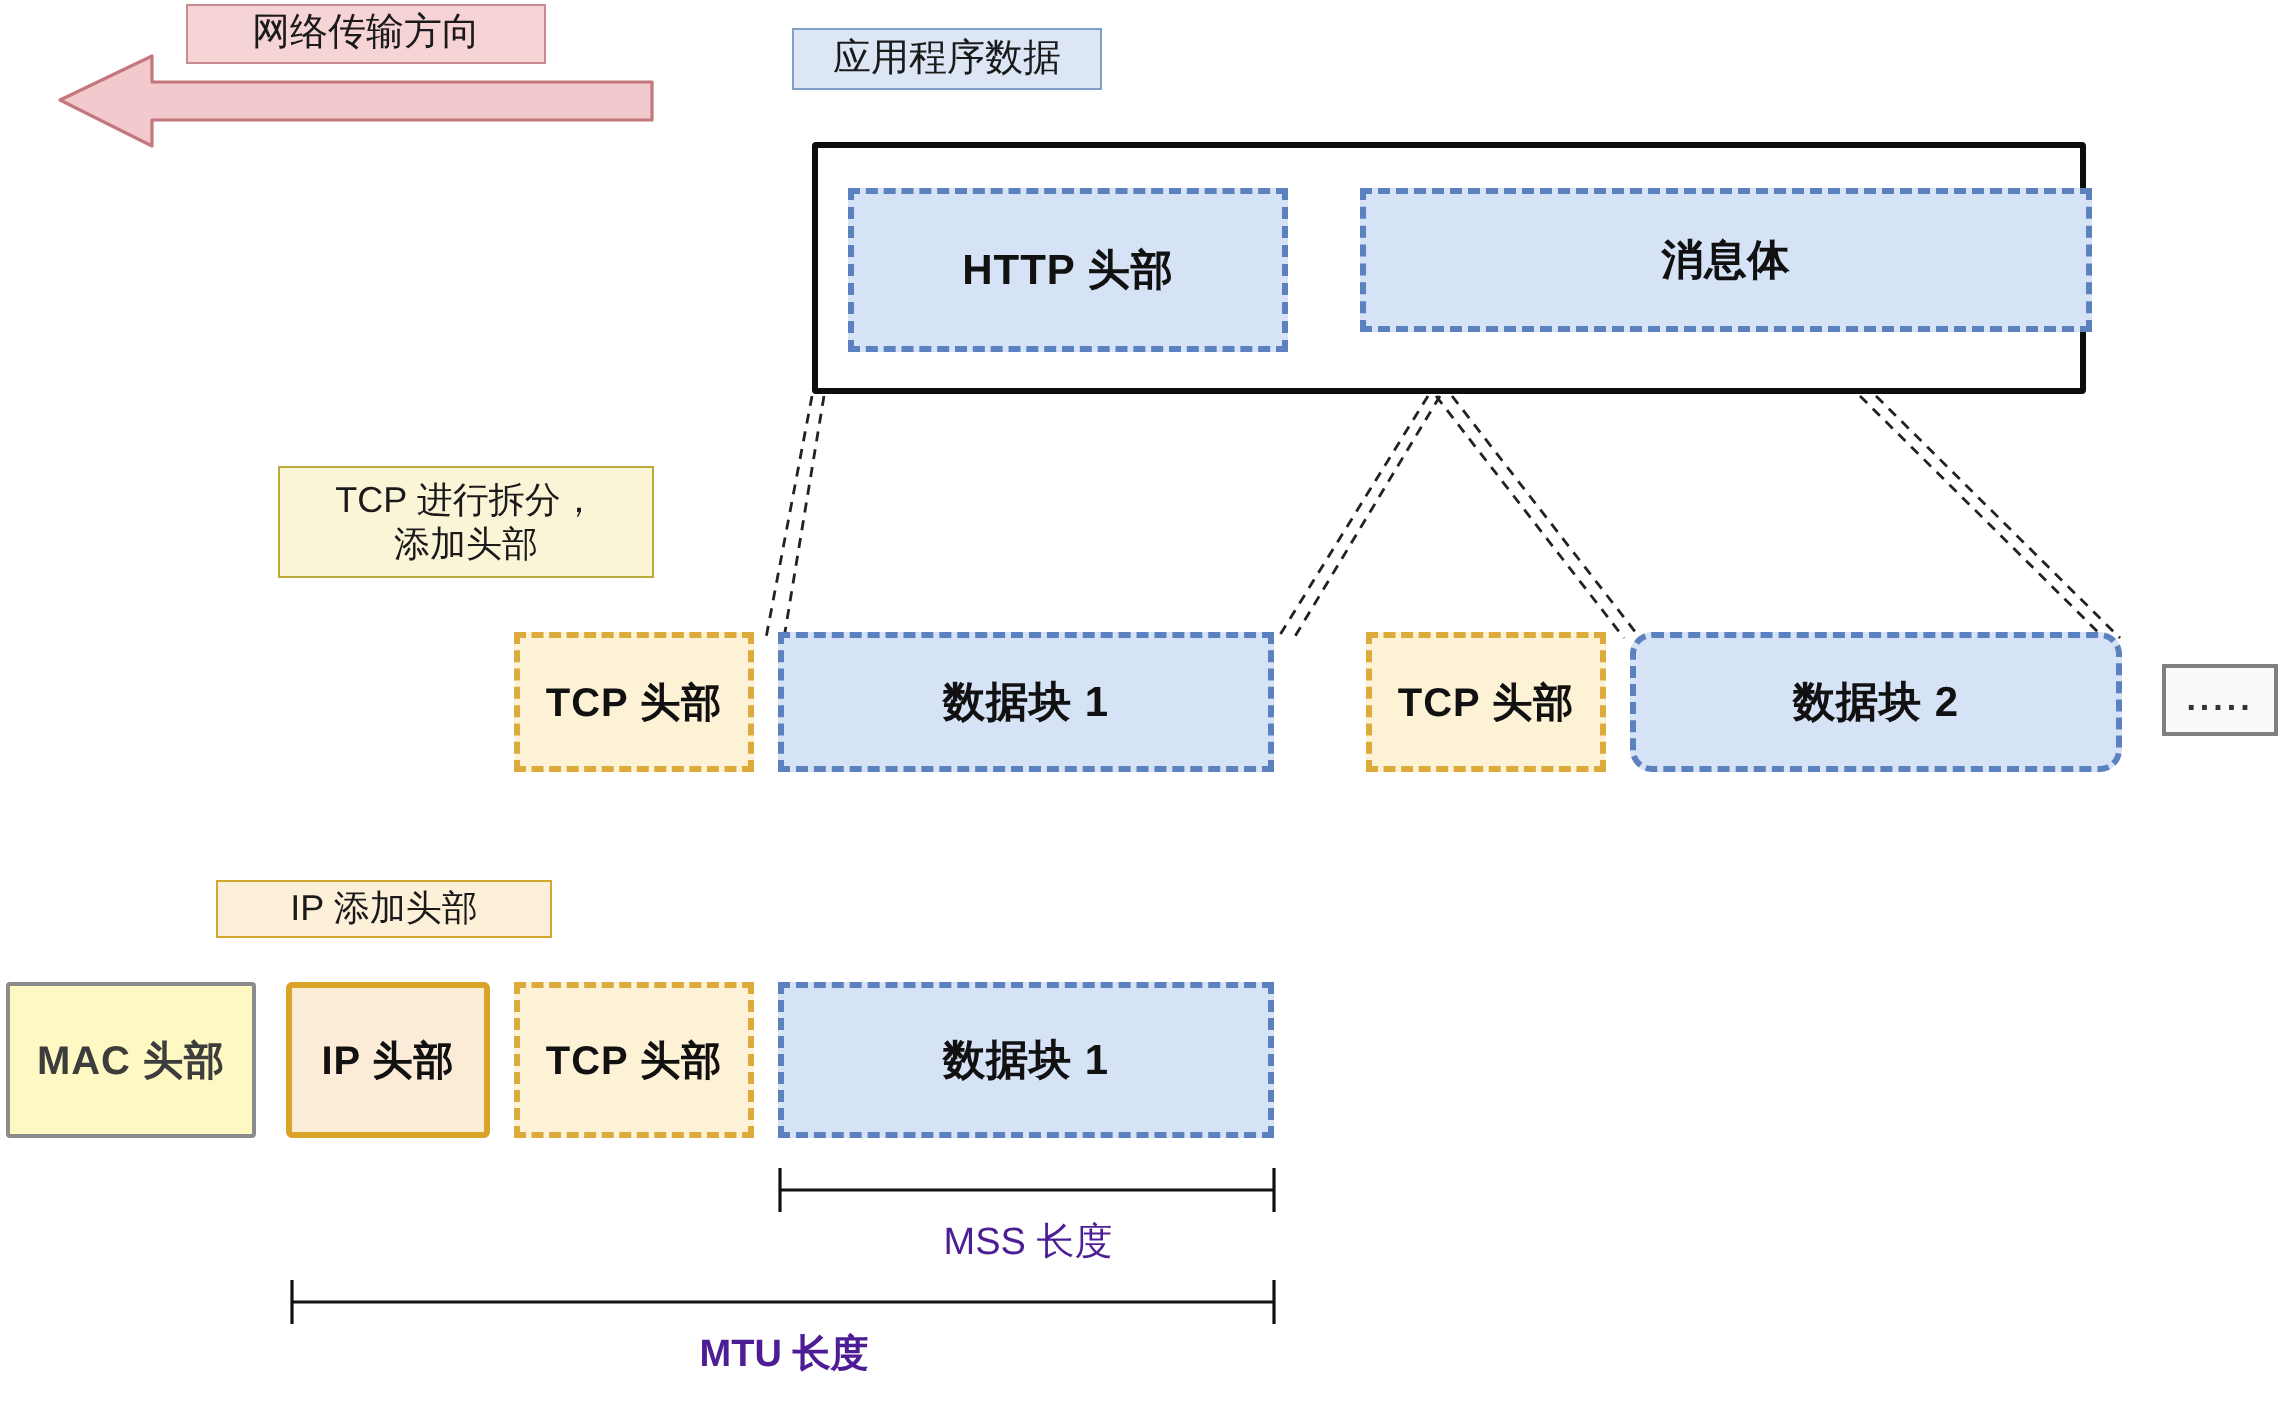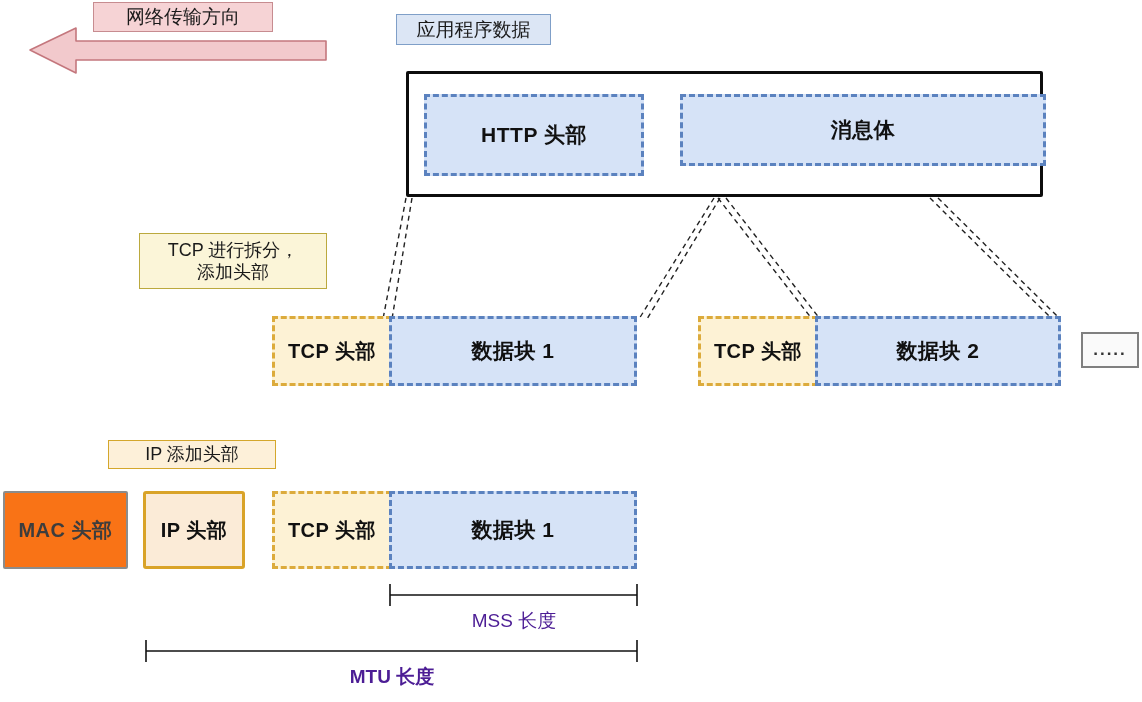--- a/index.html
+++ b/index.html
@@ -68,30 +68,29 @@
   }
   .blue-dashed {
     background: #d6e3f7;
     border: 3px dashed #5b82bf;
     font-size: 21px;
   }
   .yellow-dashed {
     background: #fdf2d5;
     border: 3px dashed #dcab3c;
     font-size: 20px;
-    margin-left: 15px;
   }
   .ip-solid {
     background: #fbebd7;
     border: 3px solid #d9a328;
     font-size: 20px;
     border-radius: 3px;
   }
   .mac-solid {
-    background: #f97316;
+    background: #fef9c3;
     border: 2px solid #8c8c8c;
     font-size: 20px;
     color: #3d3d3d;
     border-radius: 2px;
   }
   .ellipsis-box {
     background: #fafafa;
     border: 2px solid #808080;
     font-size: 17px;
     font-weight: bold;
@@ -159,21 +158,21 @@
   </div>
 
   <div class="abs pbox blue-dashed" style="left:389px; top:316px; width:248px; height:70px;">
     <span>数据块 1</span>
   </div>
 
   <div class="abs pbox yellow-dashed" style="left:683px; top:316px; width:120px; height:70px;">
     <span>TCP 头部</span>
   </div>
 
-  <div class="abs pbox blue-dashed" style="left:815px; top:316px; width:246px; height:70px;">
+  <div class="abs pbox blue-dashed" style="left:815px; top:316px; width:246px; height:70px;border-radius:11px;">
     <span>数据块 2</span>
   </div>
 
   <div class="abs pbox ellipsis-box" style="left:1081px; top:332px; width:58px; height:36px;">
     <span>.....</span>
   </div>
 
   <div class="abs label-box label-orange" style="left:108px; top:440px; width:168px; height:29px;">
     <span>IP 添加头部</span>
   </div>

